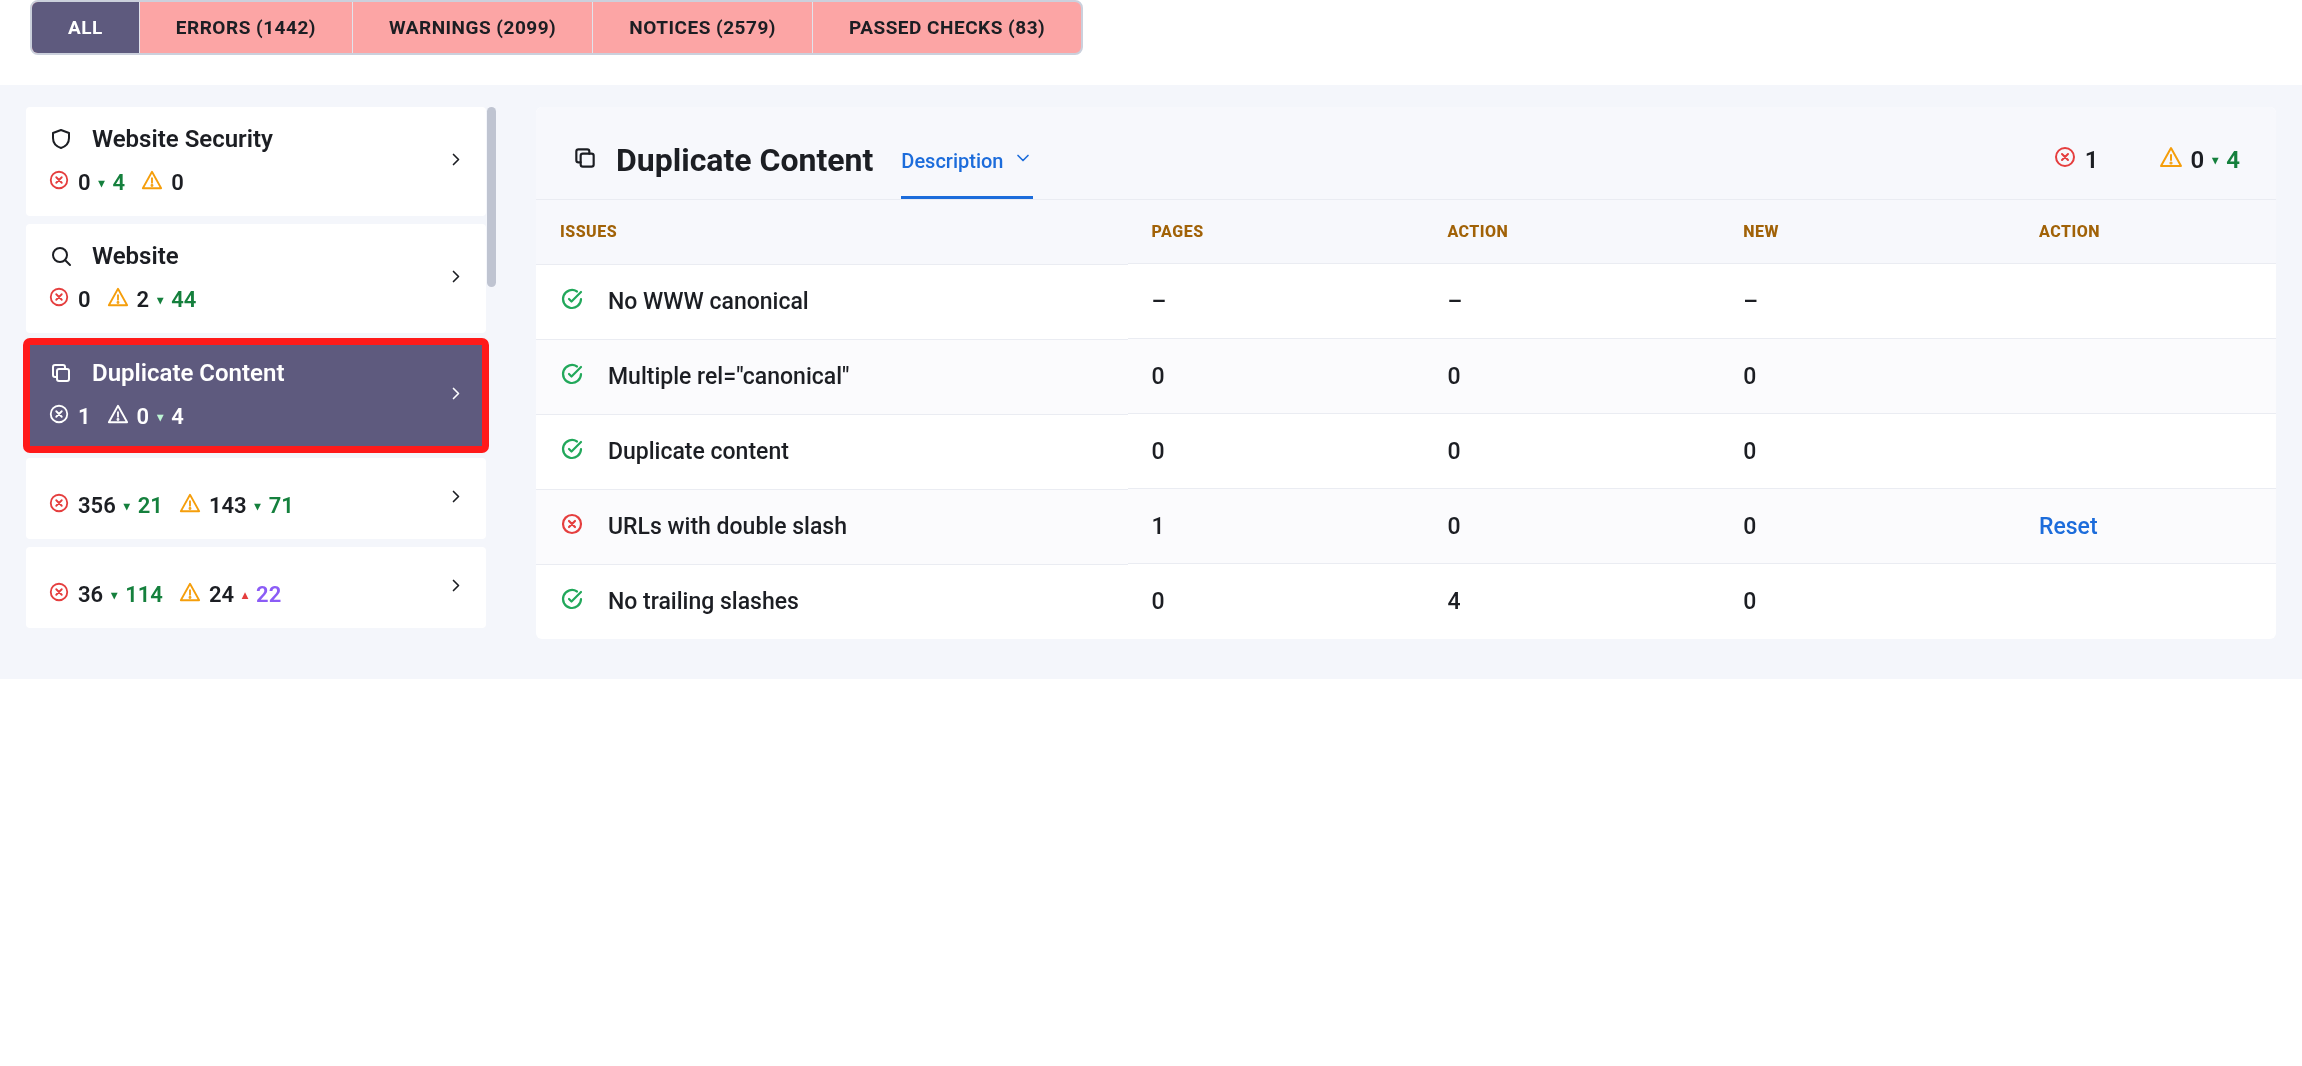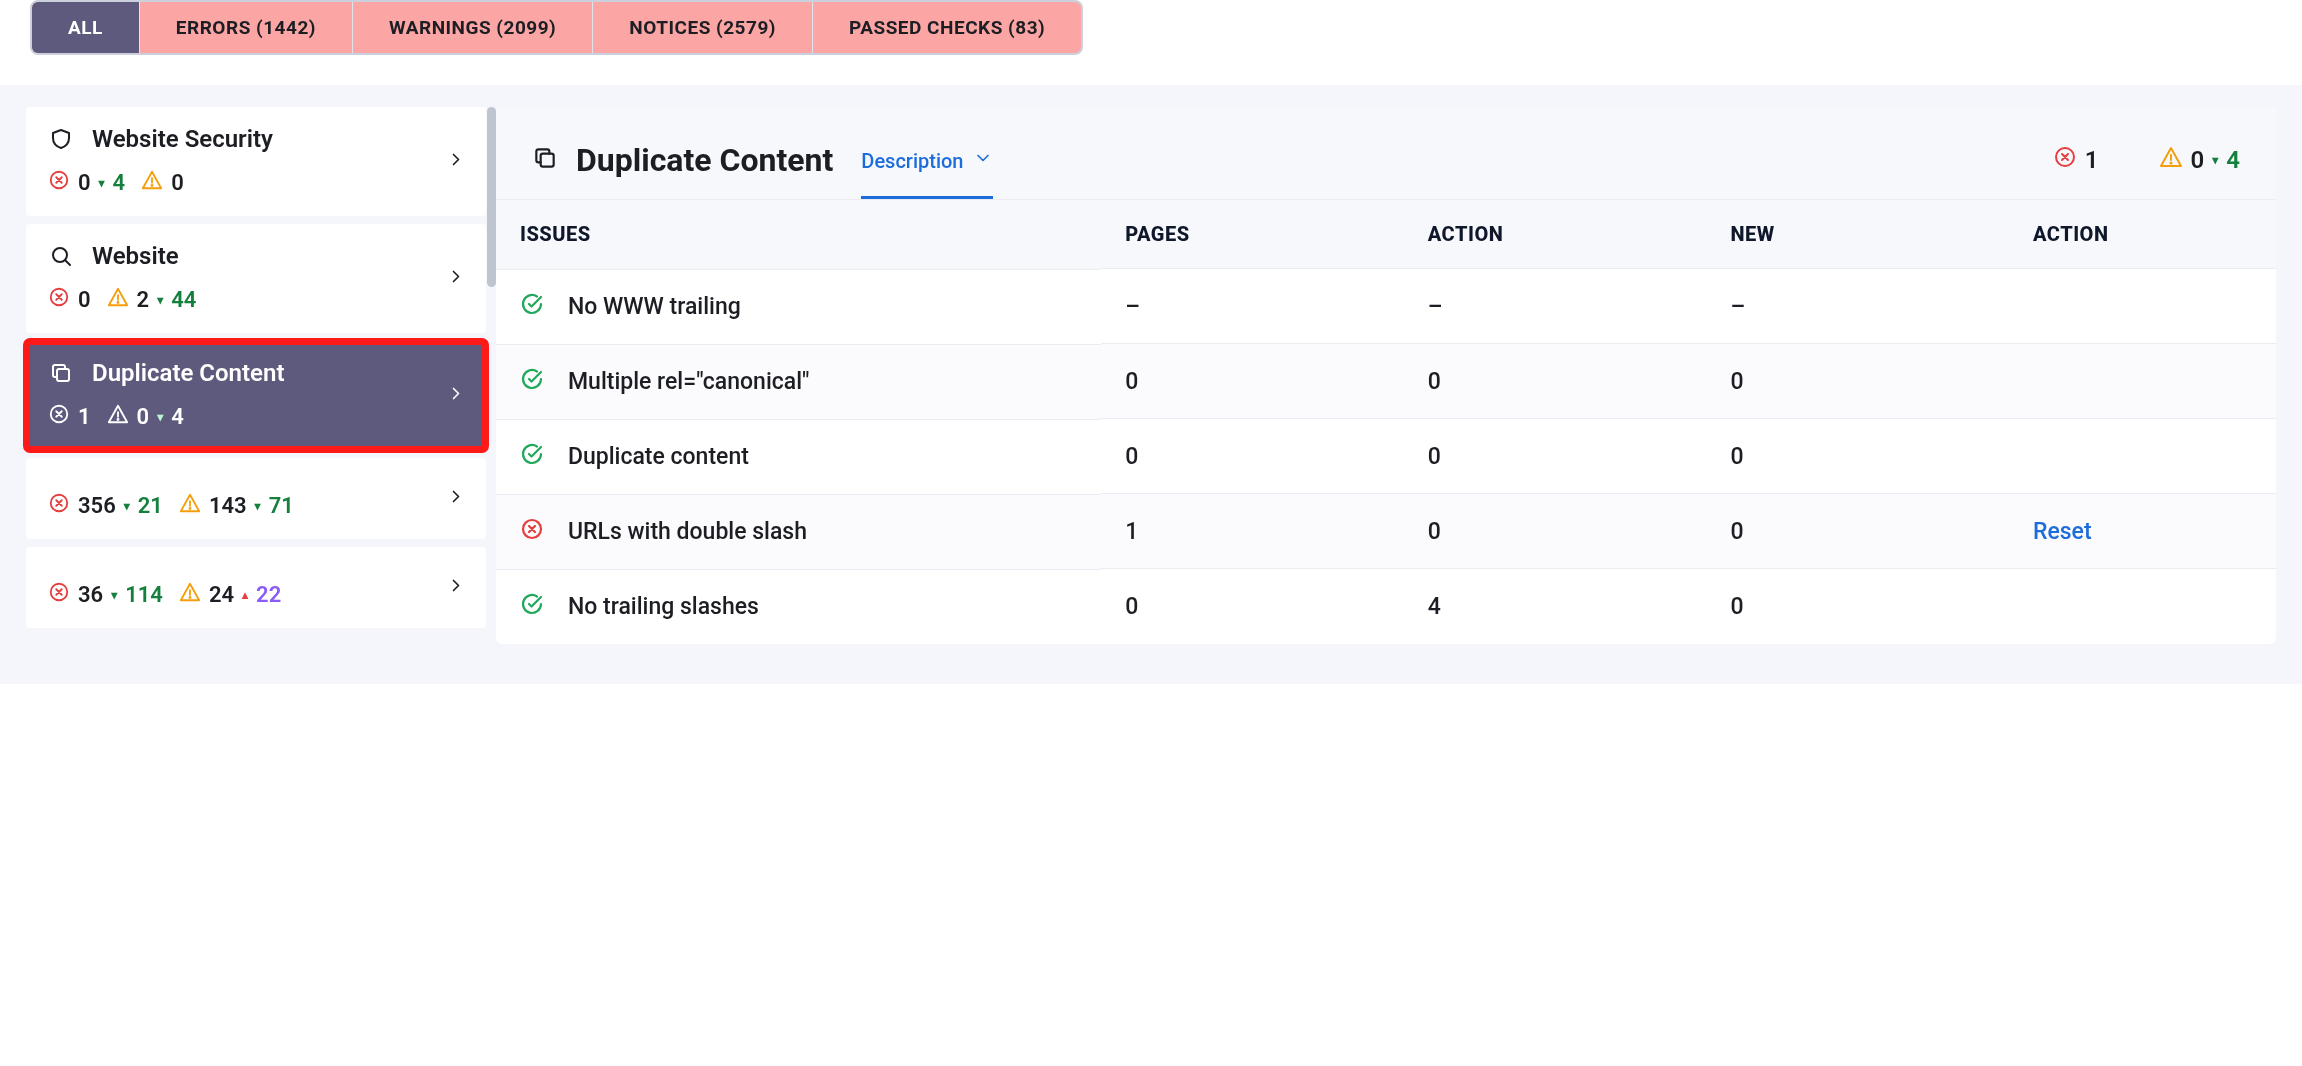--- a/index.html
+++ b/index.html
@@ -50,20 +50,21 @@
   .filter-tab:last-child { border-right: none; }
   .filter-tab.active {
     background: var(--purple);
     color: #fff;
   }
   
   .page-bg { background: var(--bg); padding: 22px 0 40px; }
   .layout {
     display: grid;
     grid-template-columns: 470px 1fr;
+    gap: 40px;
     padding: 0 26px;
     align-items: start;
   }
   
   .sidebar {
     display: flex;
     flex-direction: column;
     gap: 8px;
     position: relative;
     padding-right: 10px;
@@ -150,24 +151,24 @@
     margin-left: auto;
     display:flex; align-items:center; gap: 60px;
     font-size: 24px; font-weight:600;
   }
   
   table { width:100%; border-collapse: collapse; }
   thead th {
     background: #F7F8FC;
     text-align: left;
     padding: 22px 24px;
-    font-size: 20px;
+    font-size: 16px;
     font-weight: 800;
     letter-spacing: .5px;
-    color: #0f172a;
+    color: #a16207;
     border-top: 1px solid var(--row-border);
   }
   tbody td {
     padding: 22px 24px;
     border-top: 1px solid var(--row-border);
     font-size: 23px;
     font-weight: 500;
     vertical-align: middle;
   }
   tbody tr:nth-child(even) td { background: #FBFBFD; }
@@ -444,21 +445,21 @@
           <th>ACTION</th>
         </tr>
       </thead>
       <tbody id="issues-body">
             <tr>
               <td class="issue-cell">
                 <span><svg viewBox="0 0 24 24" width="24" height="24" fill="none" stroke="#22A85B" stroke-width="2.2" stroke-linecap="round" stroke-linejoin="round">
                     <path d="M21 12a9 9 0 1 1-4-7.5"></path>
                     <path d="M9 12l2.5 2.5L21 5"></path>
                   </svg></span>
-                <span class="issue-text">No WWW trailing</span>
+                <span class="issue-text">No WWW canonical</span>
               </td>
               <td>–</td>
               <td>–</td>
               <td>–</td>
               <td></td>
             </tr>
             <tr>
               <td class="issue-cell">
                 <span><svg viewBox="0 0 24 24" width="24" height="24" fill="none" stroke="#22A85B" stroke-width="2.2" stroke-linecap="round" stroke-linejoin="round">
                     <path d="M21 12a9 9 0 1 1-4-7.5"></path>

